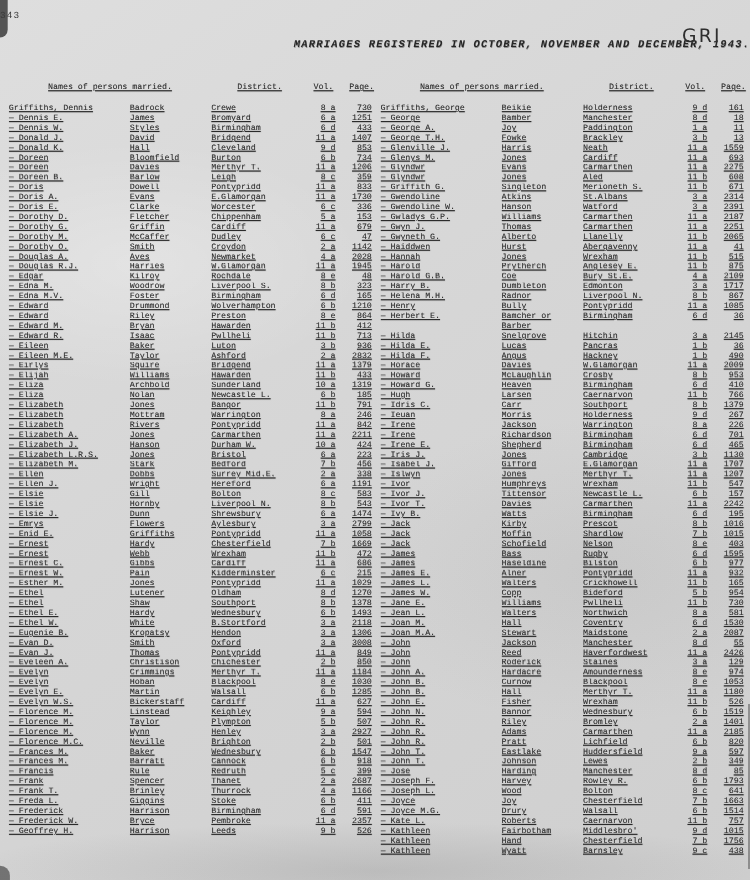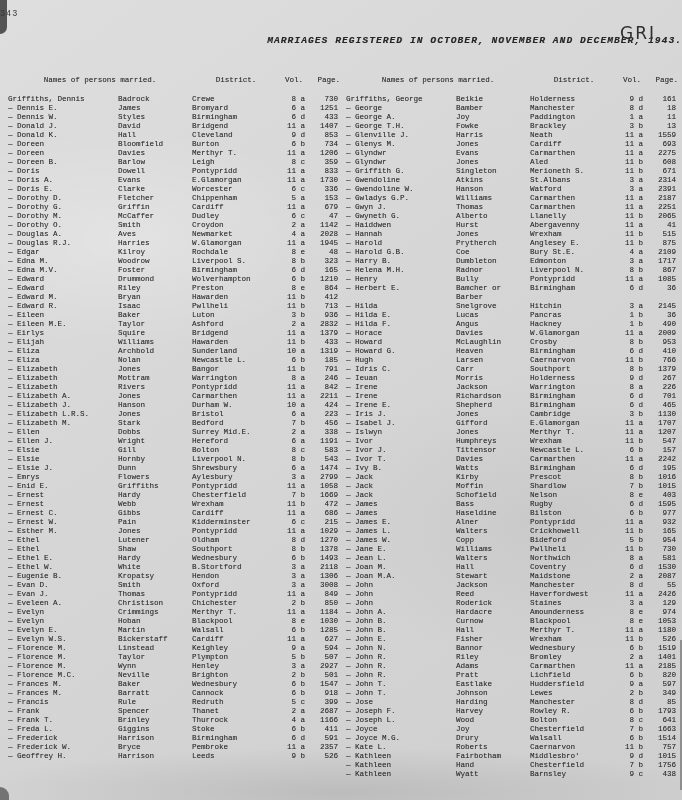--- a/index.html
+++ b/index.html
@@ -35,21 +35,21 @@
     font-style:italic;
   }
   .stamp{
     position:absolute;top:23px;right:26px;
     font-family:"DejaVu Sans","Liberation Sans",sans-serif;
     font-size:17px;font-weight:normal;letter-spacing:2px;color:#2e2e2e;
   }
 
   .columns{
     position:absolute;top:76px;left:8px;right:4px;
-    display:flex;gap:6px;
+    display:flex;gap:6px;text-decoration:underline;
   }
   .col{width:332px;flex:0 0 332px;}
   .col-head{
     display:grid;grid-template-columns:110px 74px 88px 28px 32px;
     font-size:7.5px;line-height:9px;margin-bottom:10px;color:#2e2e2e;
     text-shadow:0.2px 0.2px 0.3px rgba(0,0,0,0.3);
   }
   .h-names{grid-column:1 / 3;text-align:center;}
   .h-district{text-align:center;}
   .h-vol{text-align:center;}

